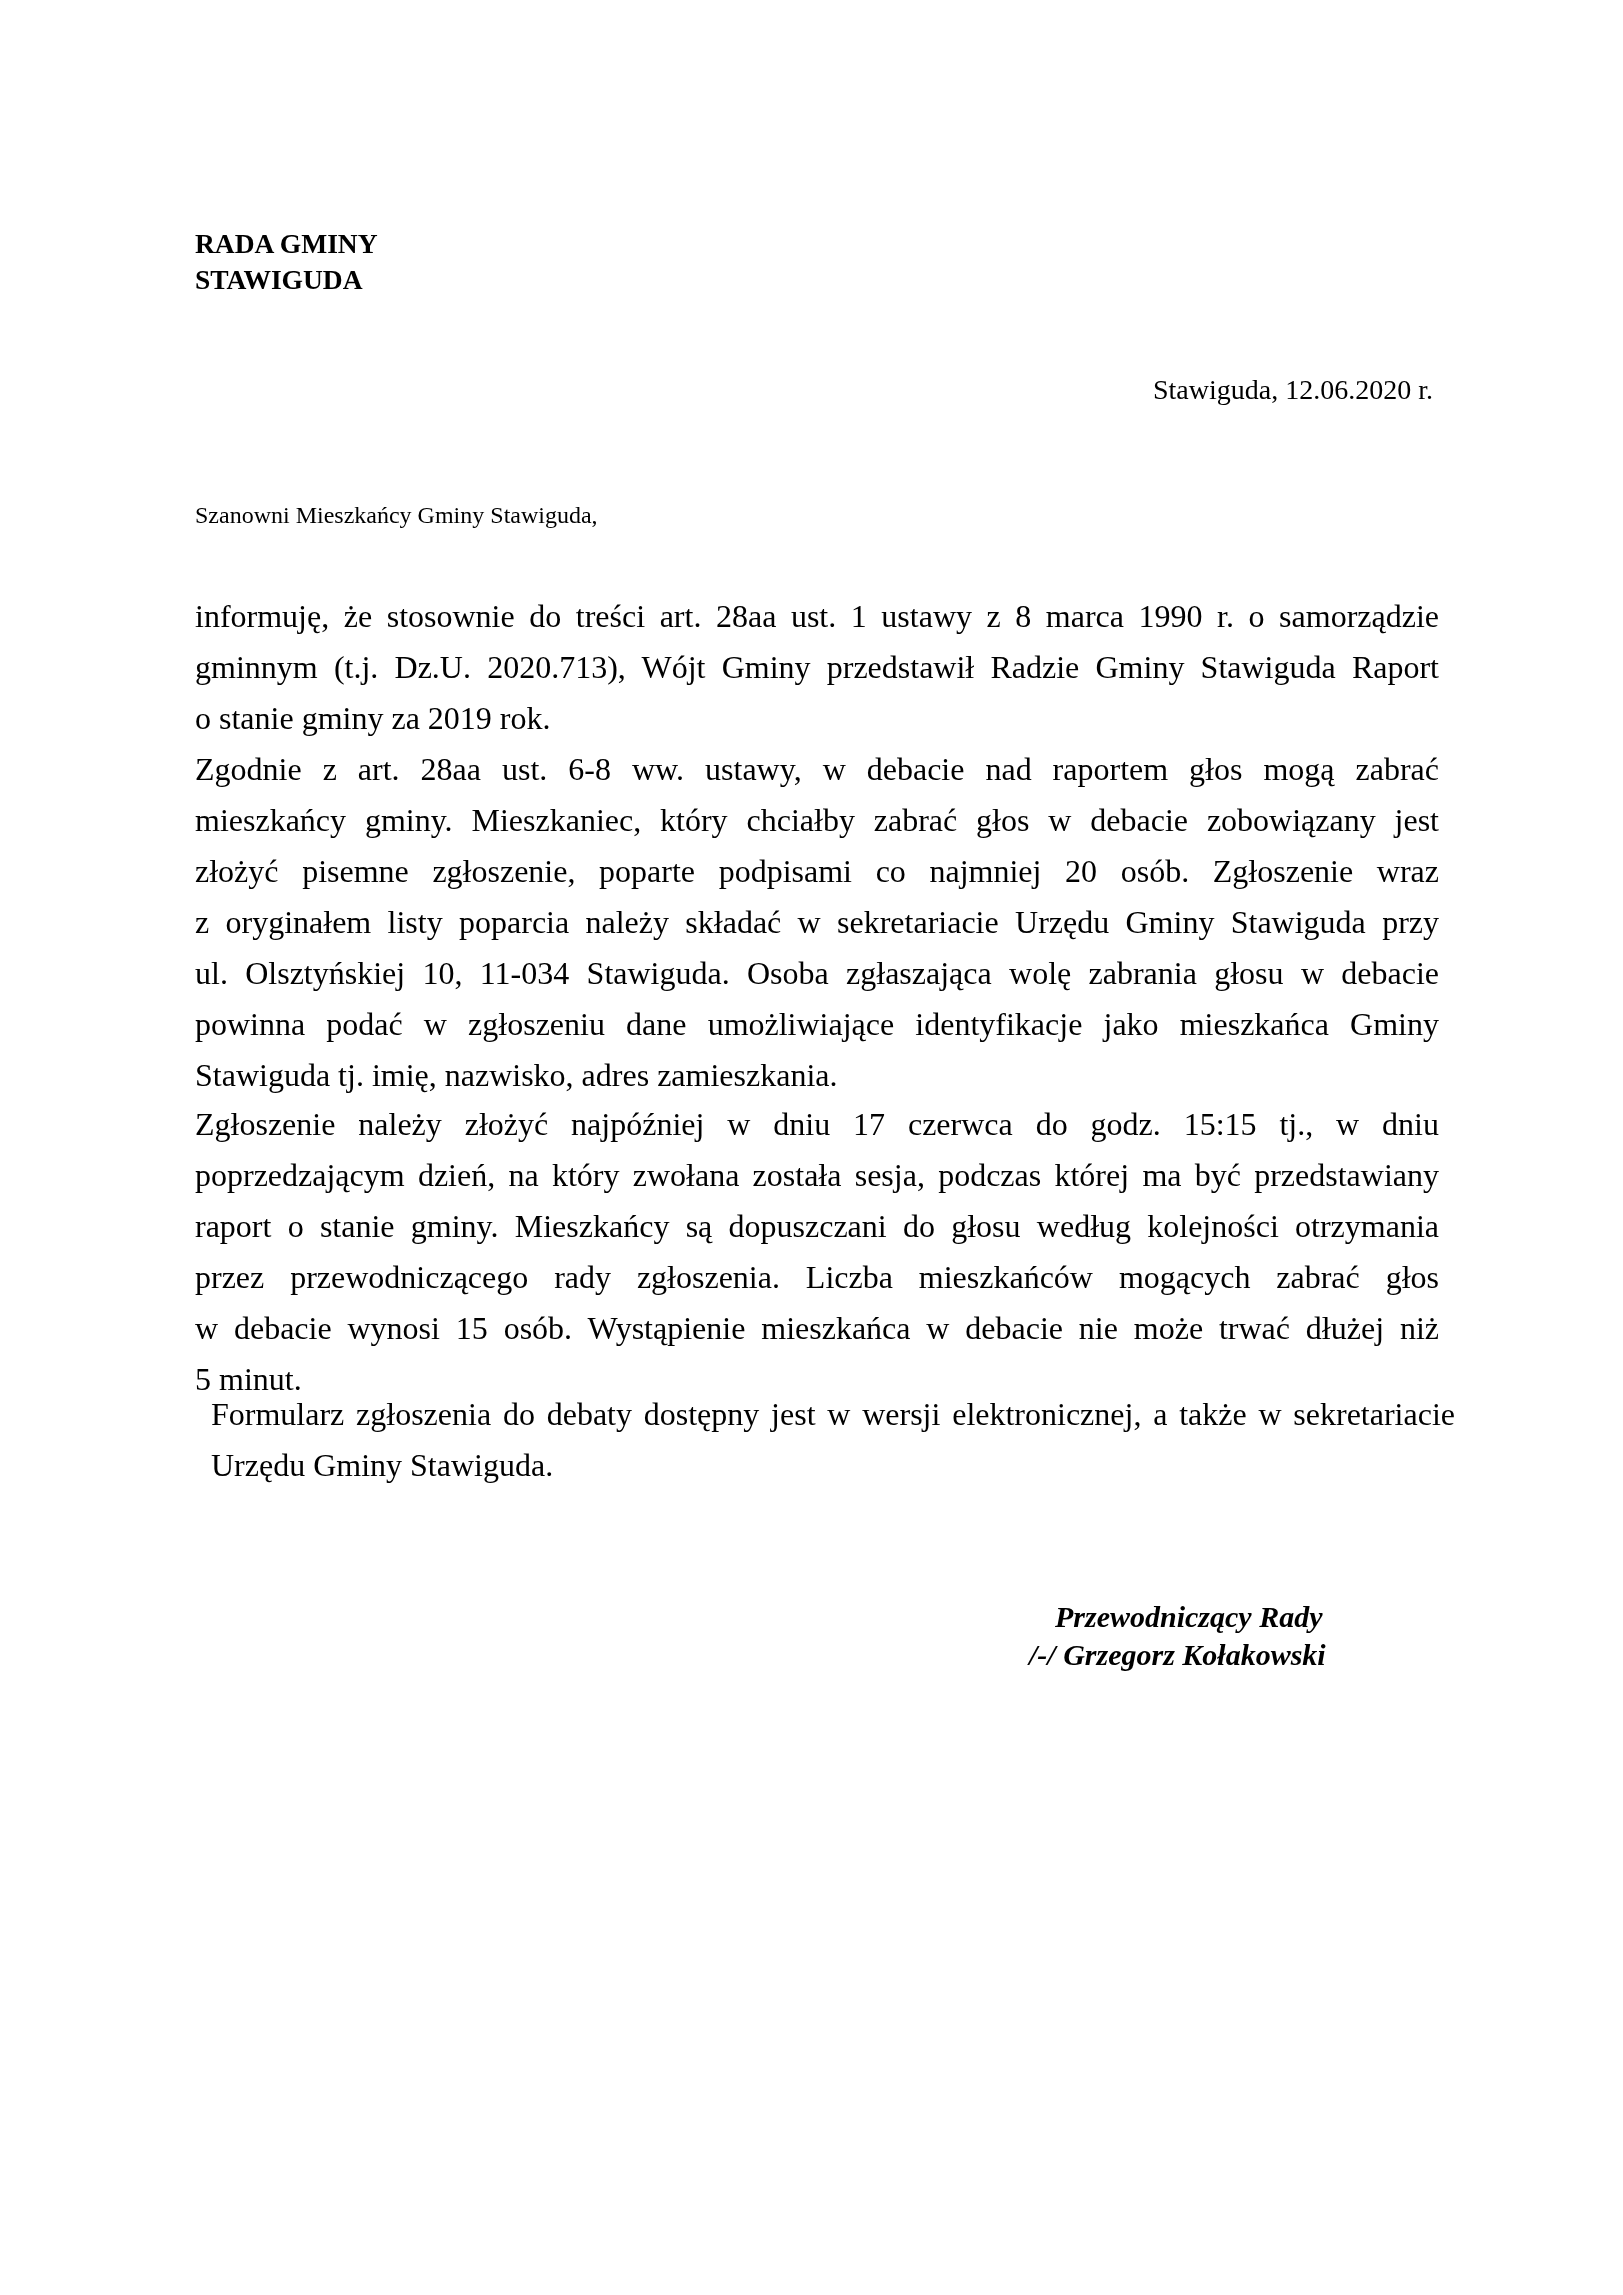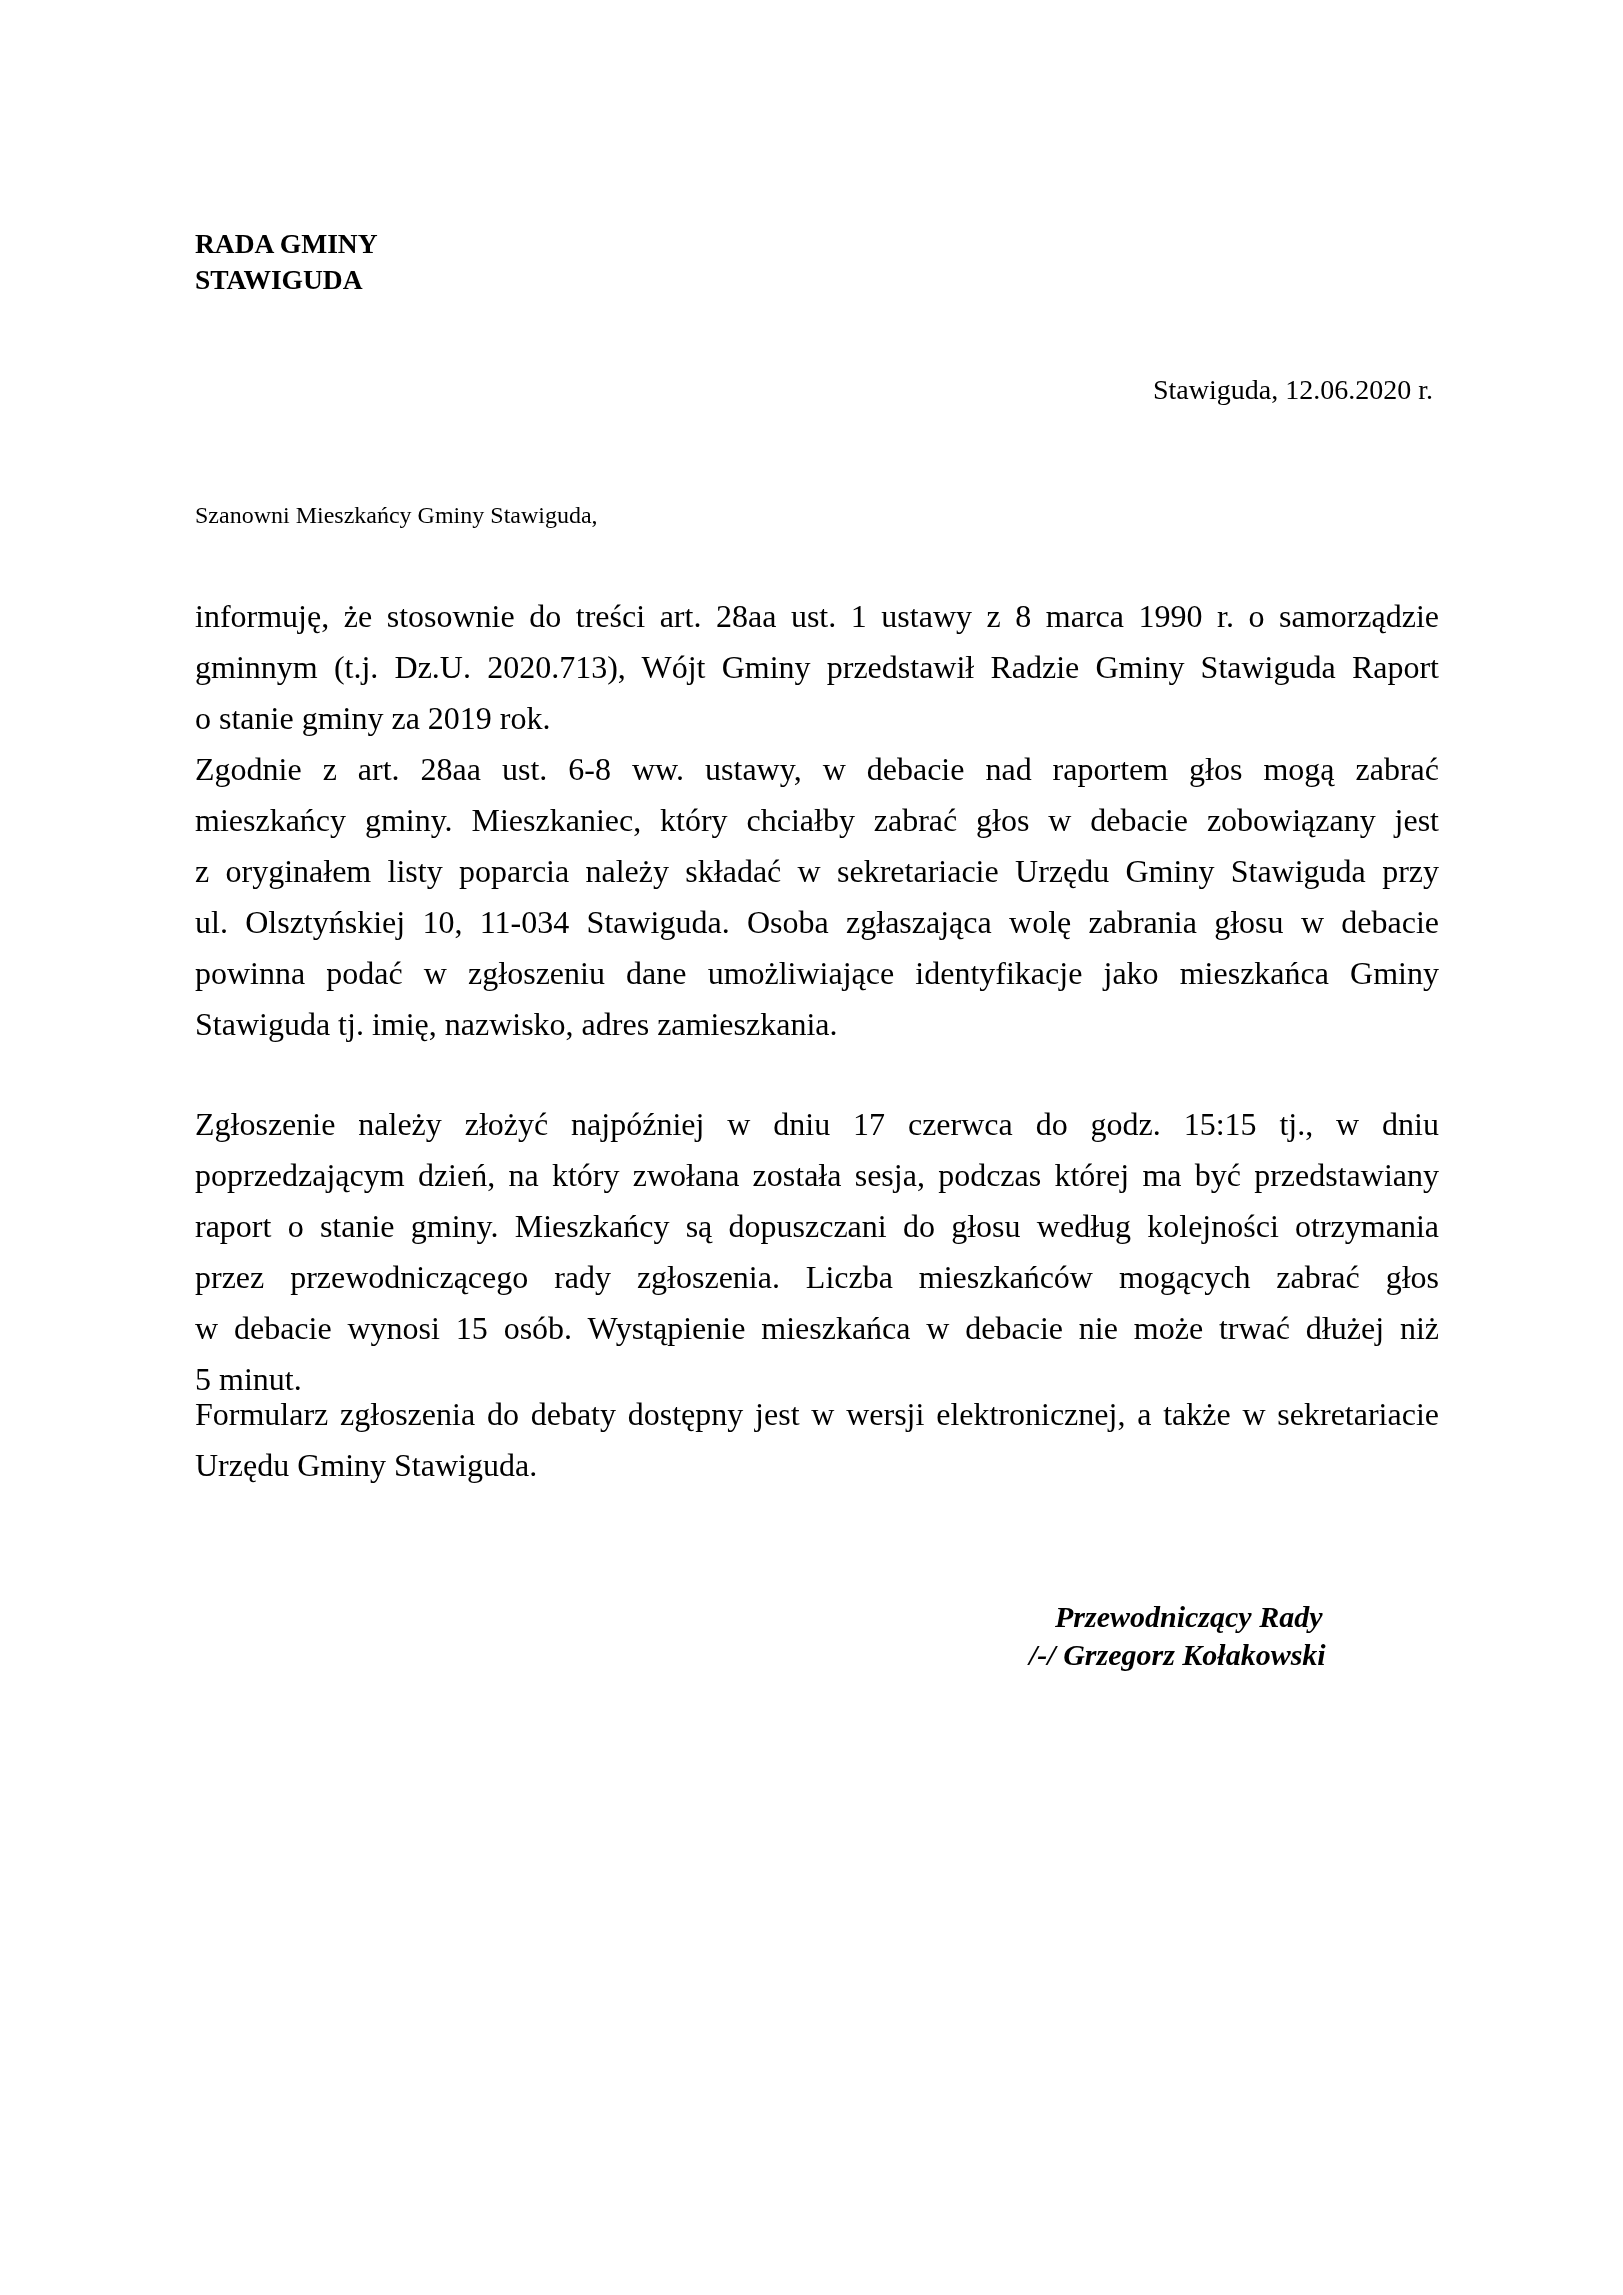--- a/index.html
+++ b/index.html
@@ -23,21 +23,21 @@
     font-size: 24px; line-height: 44px; white-space: nowrap;
   }
   .body-text {
     position: absolute; left: 195px; width: 1244px;
     font-size: 32px; line-height: 51px;
     text-align: justify; text-align-last: left;
   }
   .p1 { top: 591px; }
   .p2 { top: 744px; }
   .p3 { top: 1099px; }
-  .p4 { top: 1389px; }
+  .p4 { top: 1389px; margin-left: 16px; }
   .body-text .line { display: block; text-align: justify; text-align-last: justify; white-space: nowrap; }
   .body-text .line.last { text-align-last: left; }
   .signature {
     position: absolute; left: 1021px; top: 1598px;
     font-style: italic; font-weight: bold; font-size: 30px; line-height: 38px;
   }
   .signature .role { padding-left: 34px; white-space: nowrap; }
   .signature .name { white-space: nowrap; margin-left: 8px; }
 </style>
 </head>
@@ -55,20 +55,21 @@
 
   <div class="body-text p1">
     <span class="line">informuję, że stosownie do treści art. 28aa ust. 1 ustawy z 8 marca 1990 r. o samorządzie</span>
     <span class="line">gminnym (t.j. Dz.U. 2020.713), Wójt Gminy przedstawił Radzie Gminy Stawiguda Raport</span>
     <span class="line last">o stanie gminy za 2019 rok.</span>
   </div>
 
   <div class="body-text p2">
     <span class="line">Zgodnie z art. 28aa ust. 6-8 ww. ustawy, w debacie nad raportem głos mogą zabrać</span>
     <span class="line">mieszkańcy gminy. Mieszkaniec, który chciałby zabrać głos w debacie zobowiązany jest</span>
+    <span class="line">złożyć pisemne zgłoszenie, poparte podpisami co najmniej 20 osób. Zgłoszenie wraz</span>
     <span class="line">z oryginałem listy poparcia należy składać w sekretariacie Urzędu Gminy Stawiguda przy</span>
     <span class="line">ul. Olsztyńskiej 10, 11-034 Stawiguda. Osoba zgłaszająca wolę zabrania głosu w debacie</span>
     <span class="line">powinna podać w zgłoszeniu dane umożliwiające identyfikacje jako mieszkańca Gminy</span>
     <span class="line last">Stawiguda tj. imię, nazwisko, adres zamieszkania.</span>
   </div>
 
   <div class="body-text p3">
     <span class="line">Zgłoszenie należy złożyć najpóźniej w dniu 17 czerwca do godz. 15:15 tj., w dniu</span>
     <span class="line">poprzedzającym dzień, na który zwołana została sesja, podczas której ma być przedstawiany</span>
     <span class="line">raport o stanie gminy. Mieszkańcy są dopuszczani do głosu według kolejności otrzymania</span>

